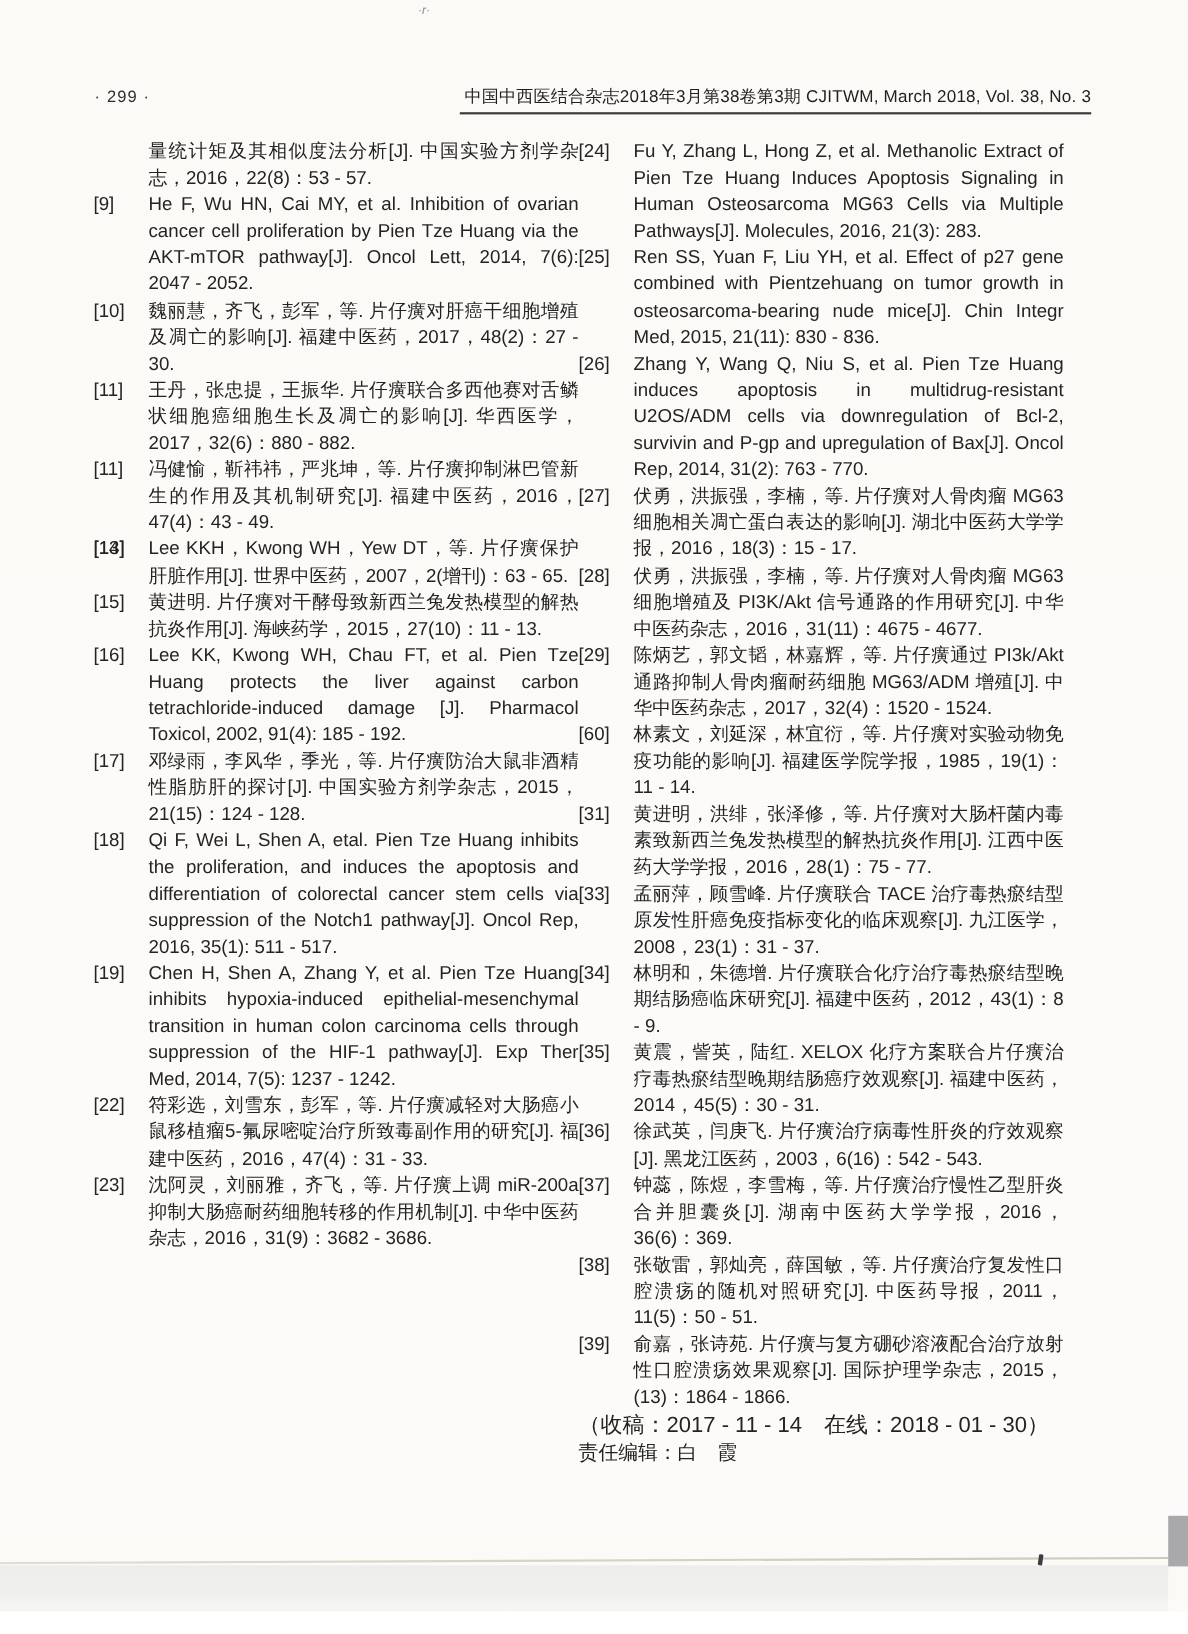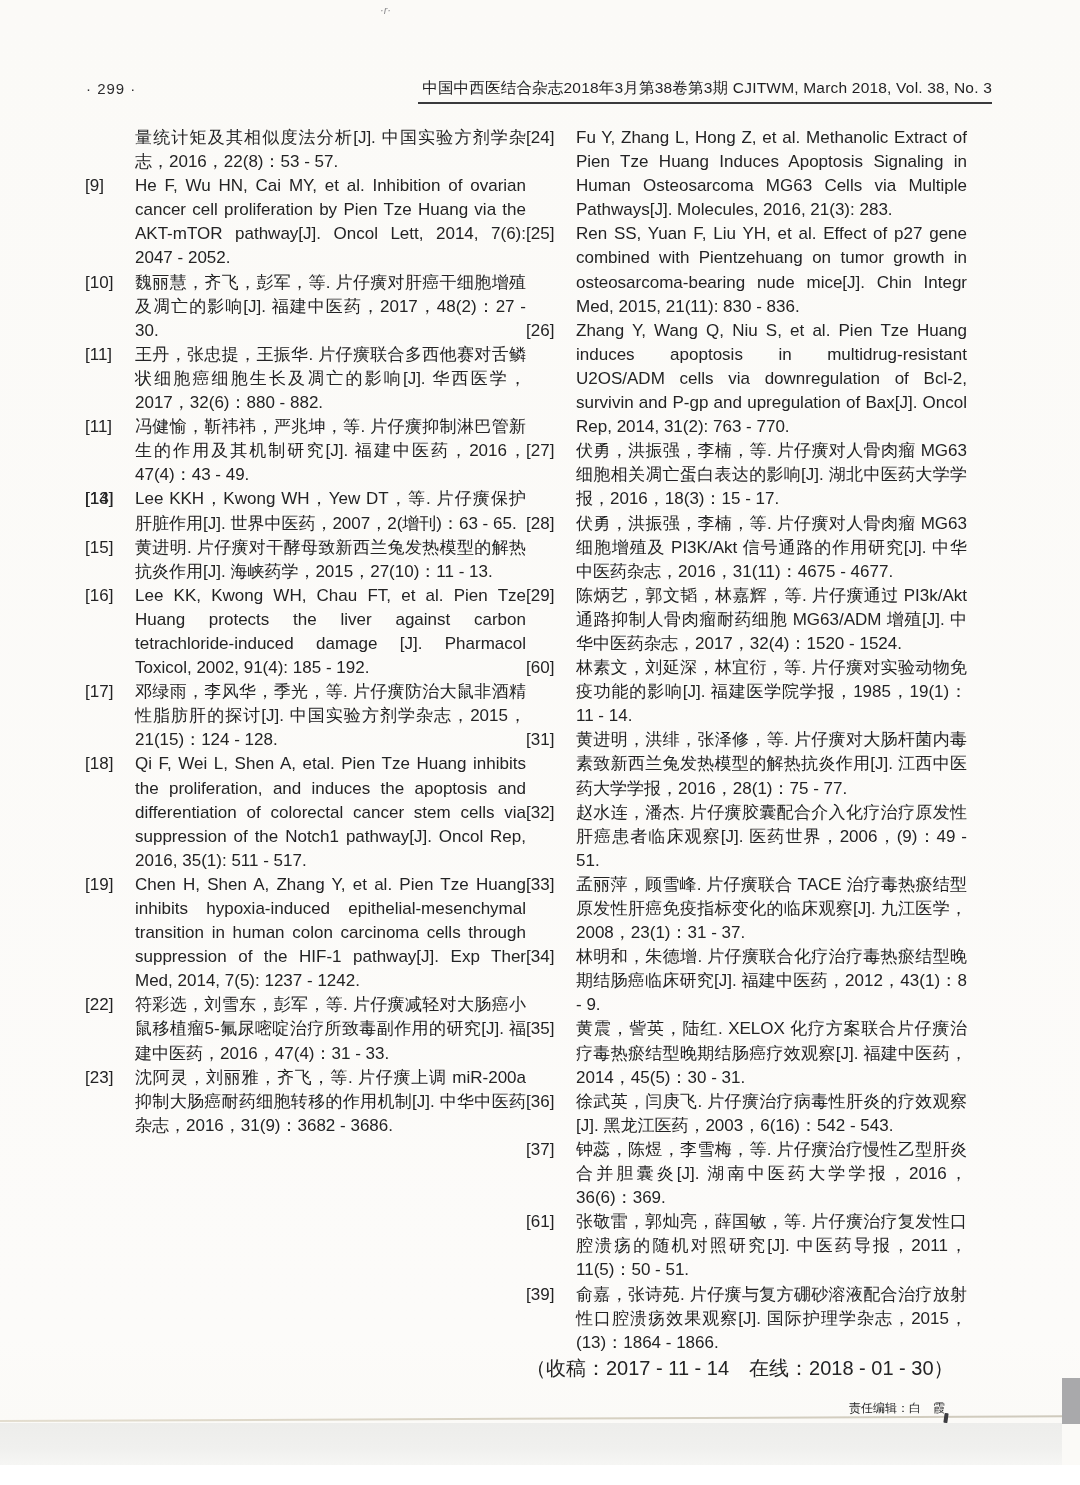--- a/index.html
+++ b/index.html
@@ -36,22 +36,22 @@
     font-size:17px; line-height:24.1px;
     text-align:justify; text-justify:inter-word;
     color:#232324;
   }
   .ref-num { position:absolute; left:0; top:0; white-space:nowrap; }
   .foot-received {
     margin:1px 0 0 0; font-size:20px; line-height:24.1px;
     padding-right:2px;
   }
   .foot-editor {
-    margin:16px; font-size:12px; line-height:24.1px;
-    text-align:right; padding-right:6px;
+    margin:0; font-size:18px; line-height:24.1px;
+    text-align:left; padding-right:6px;
   }
   
   .scan-top-mark {
     position:absolute; left:380px; top:4px;
     font-size:11px; color:#8f8f92; font-style:italic;
   }
   .scan-bottom-line {
     position:absolute; left:0; top:1420px; width:1062px; height:2px;
     background:linear-gradient(90deg,#e3ddcf 0%, #d9d3c4 40%, #cfcabd 100%);
     transform:rotate(-0.25deg); transform-origin:left center;
@@ -198,24 +198,20 @@
           <p class="ref">
             <span class="ref-num">[60]</span>
             <span class="ref-text">林素文，刘延深，林宜衍，等. 片仔癀对实验动物免疫功能的影响[J]. 福建医学院学报，1985，19(1)：11 - 14.</span>
           </p>
 
           <p class="ref">
             <span class="ref-num">[31]</span>
             <span class="ref-text">黄进明，洪绯，张泽修，等. 片仔癀对大肠杆菌内毒素致新西兰兔发热模型的解热抗炎作用[J]. 江西中医药大学学报，2016，28(1)：75 - 77.</span>
           </p>
 
-          <p class="ref">
-            <span class="ref-num">[32]</span>
-            <span class="ref-text">赵水连，潘杰. 片仔癀胶囊配合介入化疗治疗原发性肝癌患者临床观察[J]. 医药世界，2006，(9)：49 - 51.</span>
-          </p>
 
           <p class="ref">
             <span class="ref-num">[33]</span>
             <span class="ref-text">孟丽萍，顾雪峰. 片仔癀联合 TACE 治疗毒热瘀结型原发性肝癌免疫指标变化的临床观察[J]. 九江医学，2008，23(1)：31 - 37.</span>
           </p>
 
           <p class="ref">
             <span class="ref-num">[34]</span>
             <span class="ref-text">林明和，朱德增. 片仔癀联合化疗治疗毒热瘀结型晚期结肠癌临床研究[J]. 福建中医药，2012，43(1)：8 - 9.</span>
           </p>
@@ -229,21 +225,21 @@
             <span class="ref-num">[36]</span>
             <span class="ref-text">徐武英，闫庚飞. 片仔癀治疗病毒性肝炎的疗效观察[J]. 黑龙江医药，2003，6(16)：542 - 543.</span>
           </p>
 
           <p class="ref">
             <span class="ref-num">[37]</span>
             <span class="ref-text">钟蕊，陈煜，李雪梅，等. 片仔癀治疗慢性乙型肝炎合并胆囊炎[J]. 湖南中医药大学学报，2016，36(6)：369.</span>
           </p>
 
           <p class="ref">
-            <span class="ref-num">[61]</span>
+            <span class="ref-num">[38]</span>
             <span class="ref-text">张敬雷，郭灿亮，薛国敏，等. 片仔癀治疗复发性口腔溃疡的随机对照研究[J]. 中医药导报，2011，11(5)：50 - 51.</span>
           </p>
 
           <p class="ref">
             <span class="ref-num">[39]</span>
             <span class="ref-text">俞嘉，张诗苑. 片仔癀与复方硼砂溶液配合治疗放射性口腔溃疡效果观察[J]. 国际护理学杂志，2015，(13)：1864 - 1866.</span>
           </p>
         </div>
       <p class="foot-received">（收稿：2017 - 11 - 14　在线：2018 - 01 - 30）</p>
       <p class="foot-editor">责任编辑：白　霞</p>

